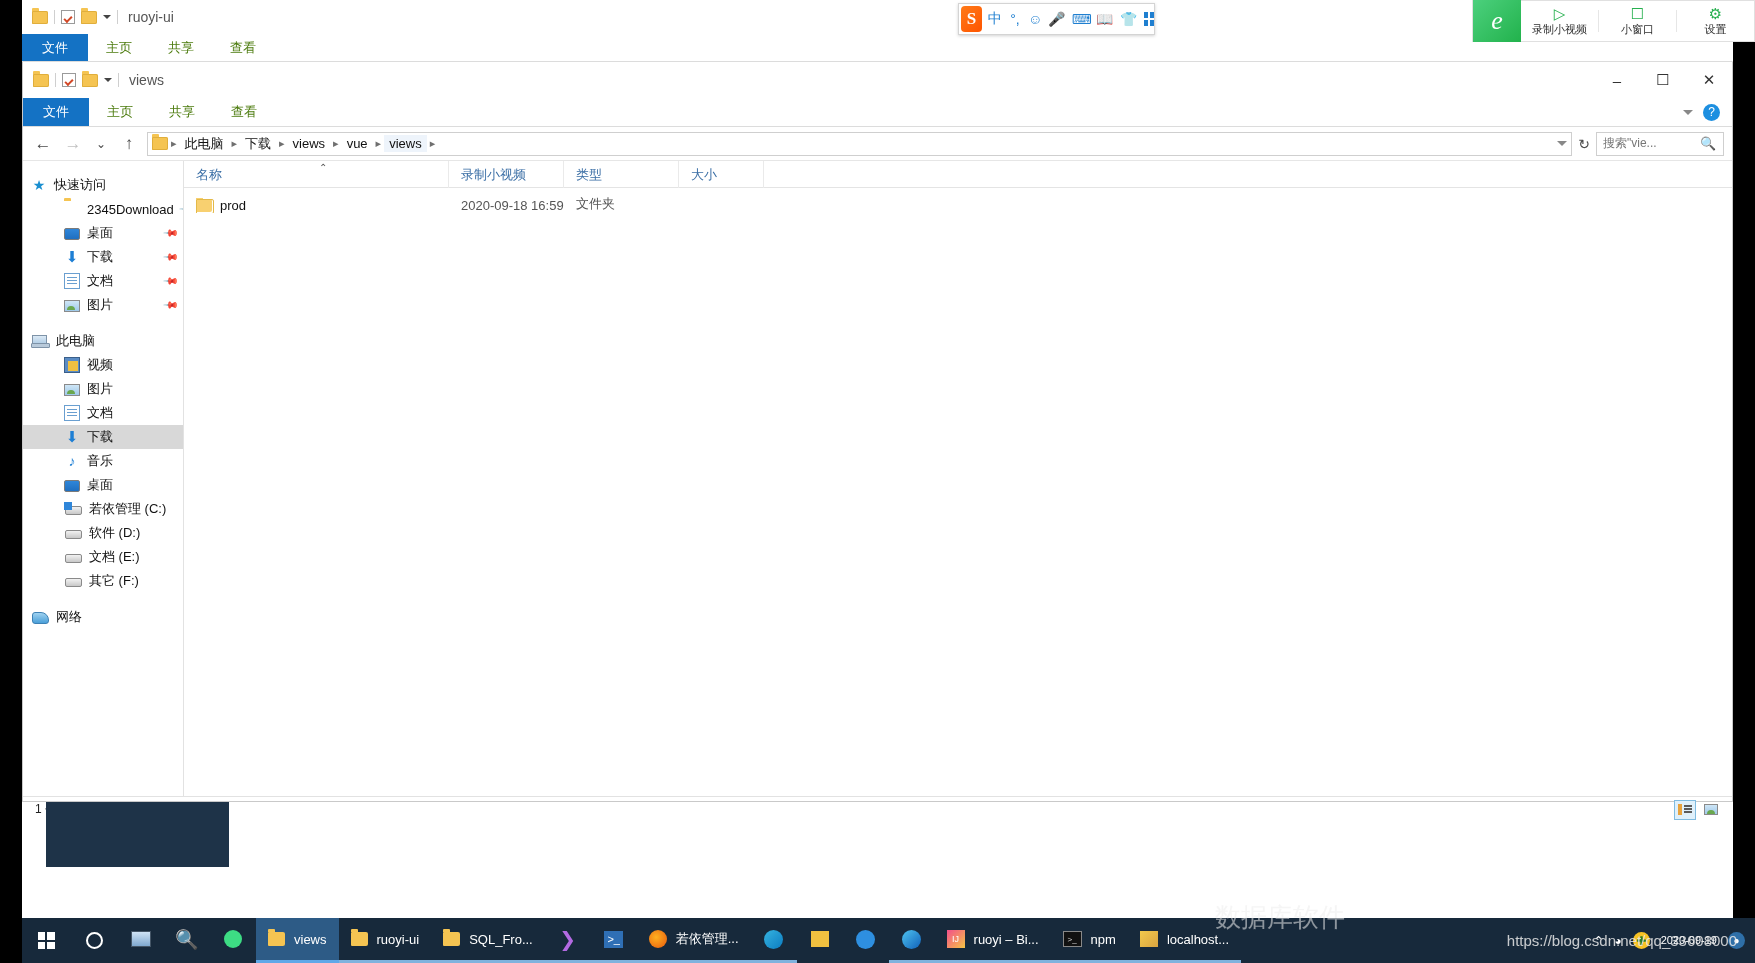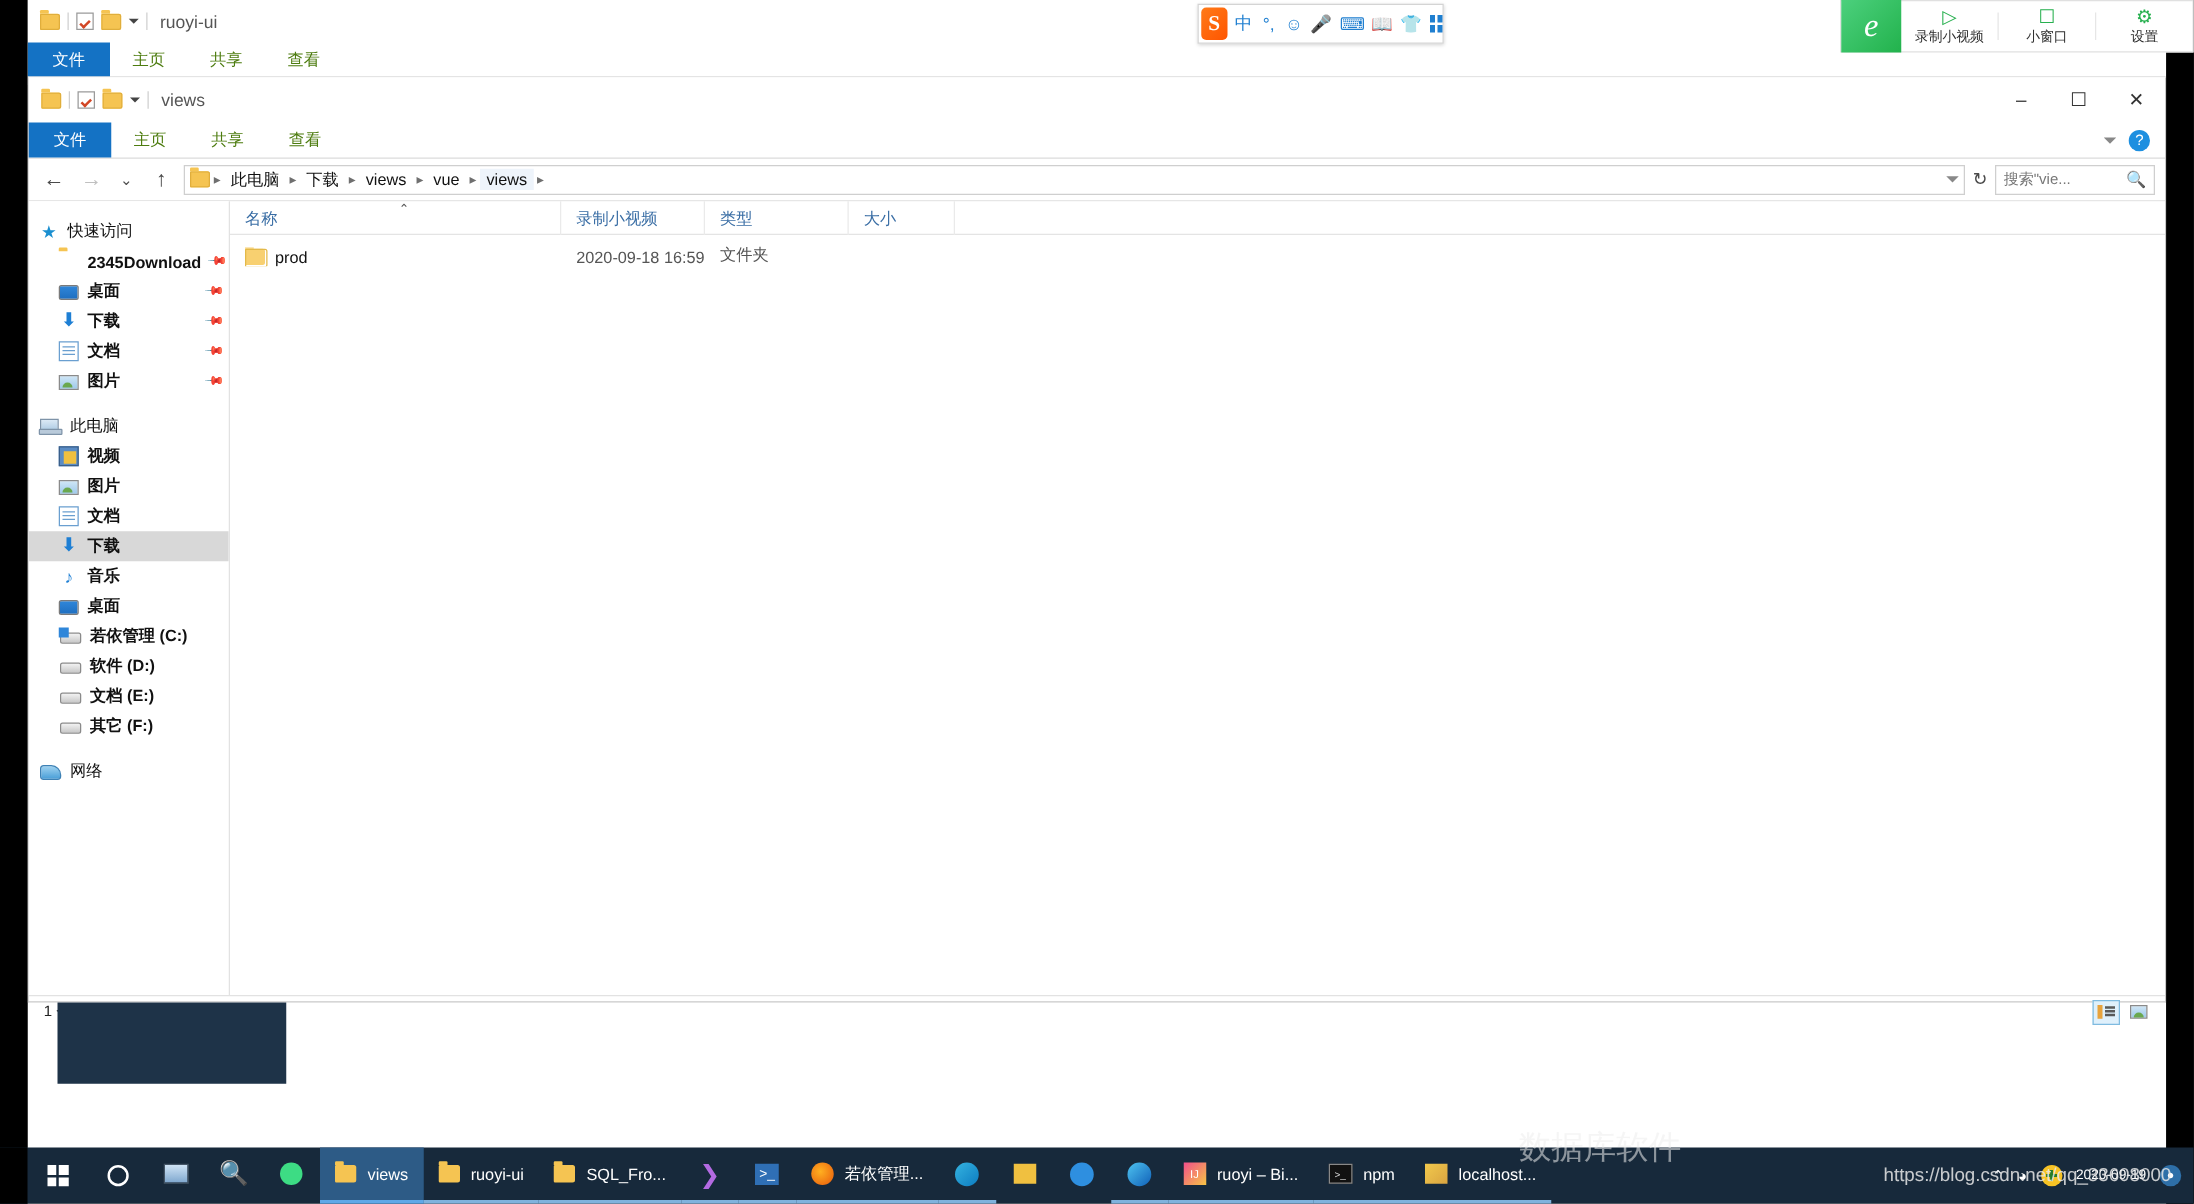--- a/index.html
+++ b/index.html
@@ -55,21 +55,21 @@
   .crumb.last{background:#eef4fb;}
   .crumb-sep{color:#6f6f6f;font-size:11px;padding:0 1px;}
   .addr-right{display:flex;align-items:center;gap:8px;margin-left:auto;padding-left:6px;}
   .refresh{font-size:14px;color:#4a4a4a;}
   .search-box{width:128px;height:24px;border:1px solid #cfcfcf;display:flex;align-items:center;padding:0 6px;font-size:12px;color:#777;}
   .search-box .mag{margin-left:auto;color:#555;font-size:13px;}
 
   
   .body-area{display:flex;height:636px;border-top:1px solid #e6e6e6;}
   .navpane{width:161px;border-right:1px solid #e2e2e2;padding-top:12px;overflow:hidden;background:#fff;}
-  .nav-item{height:24px;display:flex;align-items:center;gap:7px;font-size:13px;color:#111;padding-left:24px;white-space:nowrap;font-weight:bold;}
+  .nav-item{height:24px;display:flex;align-items:center;gap:7px;font-size:13px;color:#111;padding-left:41px;white-space:nowrap;}
   .nav-item.root{padding-left:8px;font-weight:400;}
   .nav-item.sel2{background:#d8d8d8;}
   .nav-gap{height:12px;}
   .pin{margin-left:auto;margin-right:6px;color:#8a8a8a;font-size:10px;transform:rotate(45deg);}
   .ico{width:16px;height:16px;flex:0 0 16px;position:relative;}
   .ico.star{color:#1a8fd0;font-size:14px;line-height:16px;text-align:center;}
   .ico.dl{color:#1e7fd4;font-size:15px;line-height:16px;text-align:center;}
   .ico.desk{background:linear-gradient(#2f86d9,#1f6fc0);border:1px solid #7a7a7a;border-radius:2px;height:12px;margin-top:2px;}
   .ico.doc{background:#fff;border:1px solid #6a9fd0;}
   .ico.doc:after{content:"";position:absolute;left:2px;top:3px;right:2px;height:1px;background:#6a9fd0;box-shadow:0 3px 0 #6a9fd0,0 6px 0 #6a9fd0;}

